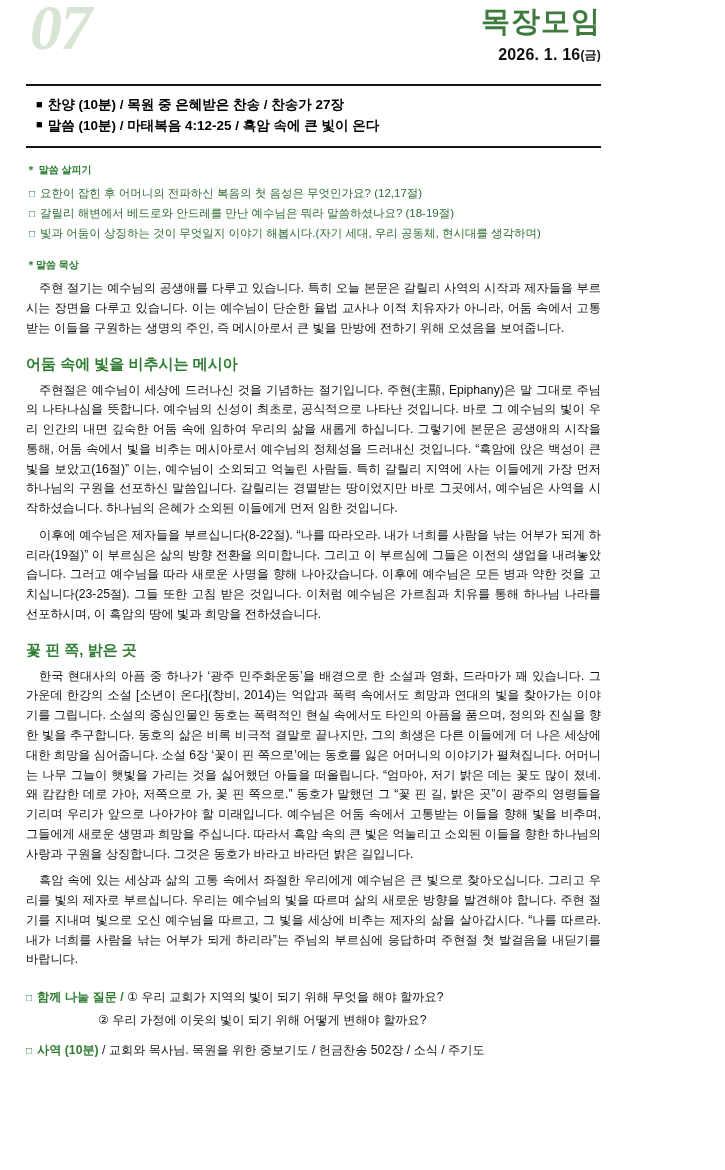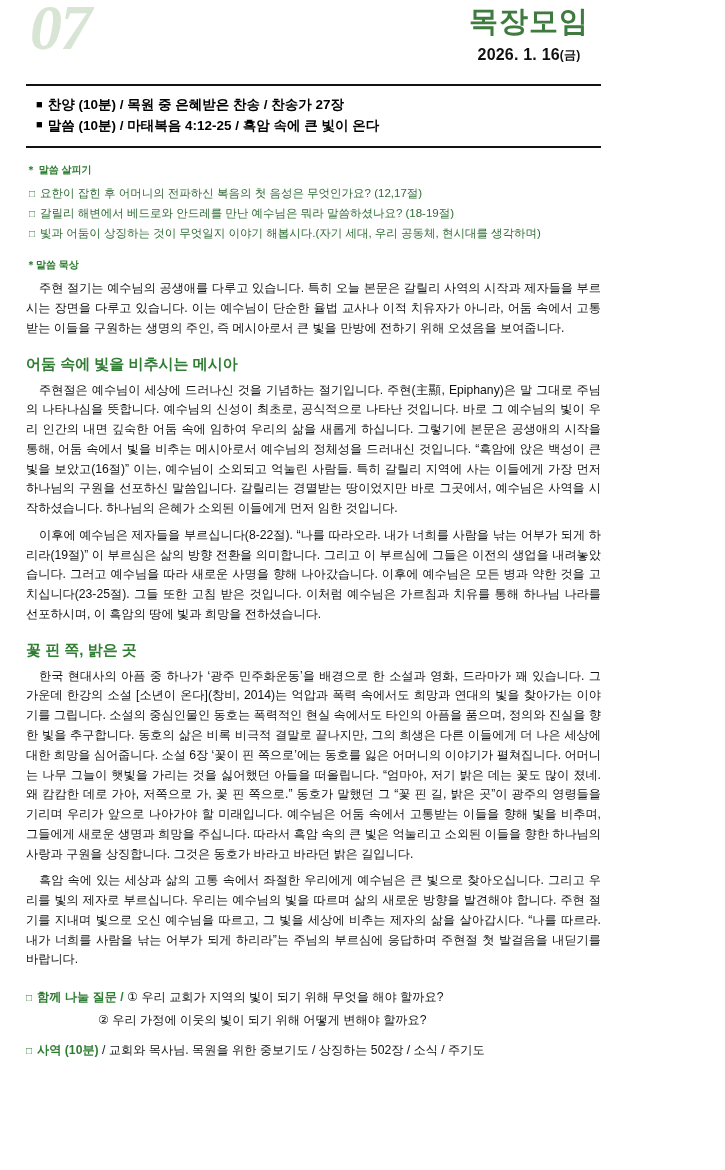--- a/index.html
+++ b/index.html
@@ -36,23 +36,23 @@
     font-style: italic;
     font-weight: bold;
     font-size: 64px;
     color: #d9e5d4;
     letter-spacing: -2px;
     line-height: 1;
     user-select: none;
   }
   .header-right {
     position: absolute;
-    right: 12px;
+    right: 0;
     top: 6px;
-    text-align: center;
+    text-align: right;
   }
   .church-title {
     font-family: "Liberation Serif", "DejaVu Serif", serif;
     font-weight: bold;
     font-size: 29px;
     color: #3f7a3f;
     letter-spacing: 1px;
     line-height: 1.1;
   }
   .date-line {
@@ -202,17 +202,17 @@
   <div class="body-p">흑암 속에 있는 세상과 삶의 고통 속에서 좌절한 우리에게 예수님은 큰 빛으로 찾아오십니다. 그리고 우리를 빛의 제자로 부르십니다. 우리는 예수님의 빛을 따르며 삶의 새로운 방향을 발견해야 합니다. 주현 절기를 지내며 빛으로 오신 예수님을 따르고, 그 빛을 세상에 비추는 제자의 삶을 살아갑시다. “나를 따르라. 내가 너희를 사람을 낚는 어부가 되게 하리라”는 주님의 부르심에 응답하며 주현절 첫 발걸음을 내딛기를 바랍니다.</div>
 
   <div class="footer-block">
     <div class="footer-line">
       <span class="box">□</span><span class="lbl">함께 나눌 질문 /</span>
       <span>① 우리 교회가 지역의 빛이 되기 위해 무엇을 해야 할까요?</span>
     </div>
     <div class="footer-sub">② 우리 가정에 이웃의 빛이 되기 위해 어떻게 변해야 할까요?</div>
     <div class="footer-line footer-last">
       <span class="box">□</span><span class="lbl">사역 (10분)</span>
-      <span>/ 교회와 목사님. 목원을 위한 중보기도 / 상징하는 502장 / 소식 / 주기도</span>
+      <span>/ 교회와 목사님. 목원을 위한 중보기도 / 헌금찬송 502장 / 소식 / 주기도</span>
     </div>
   </div>
 
 </div>
 
 </body></html>

